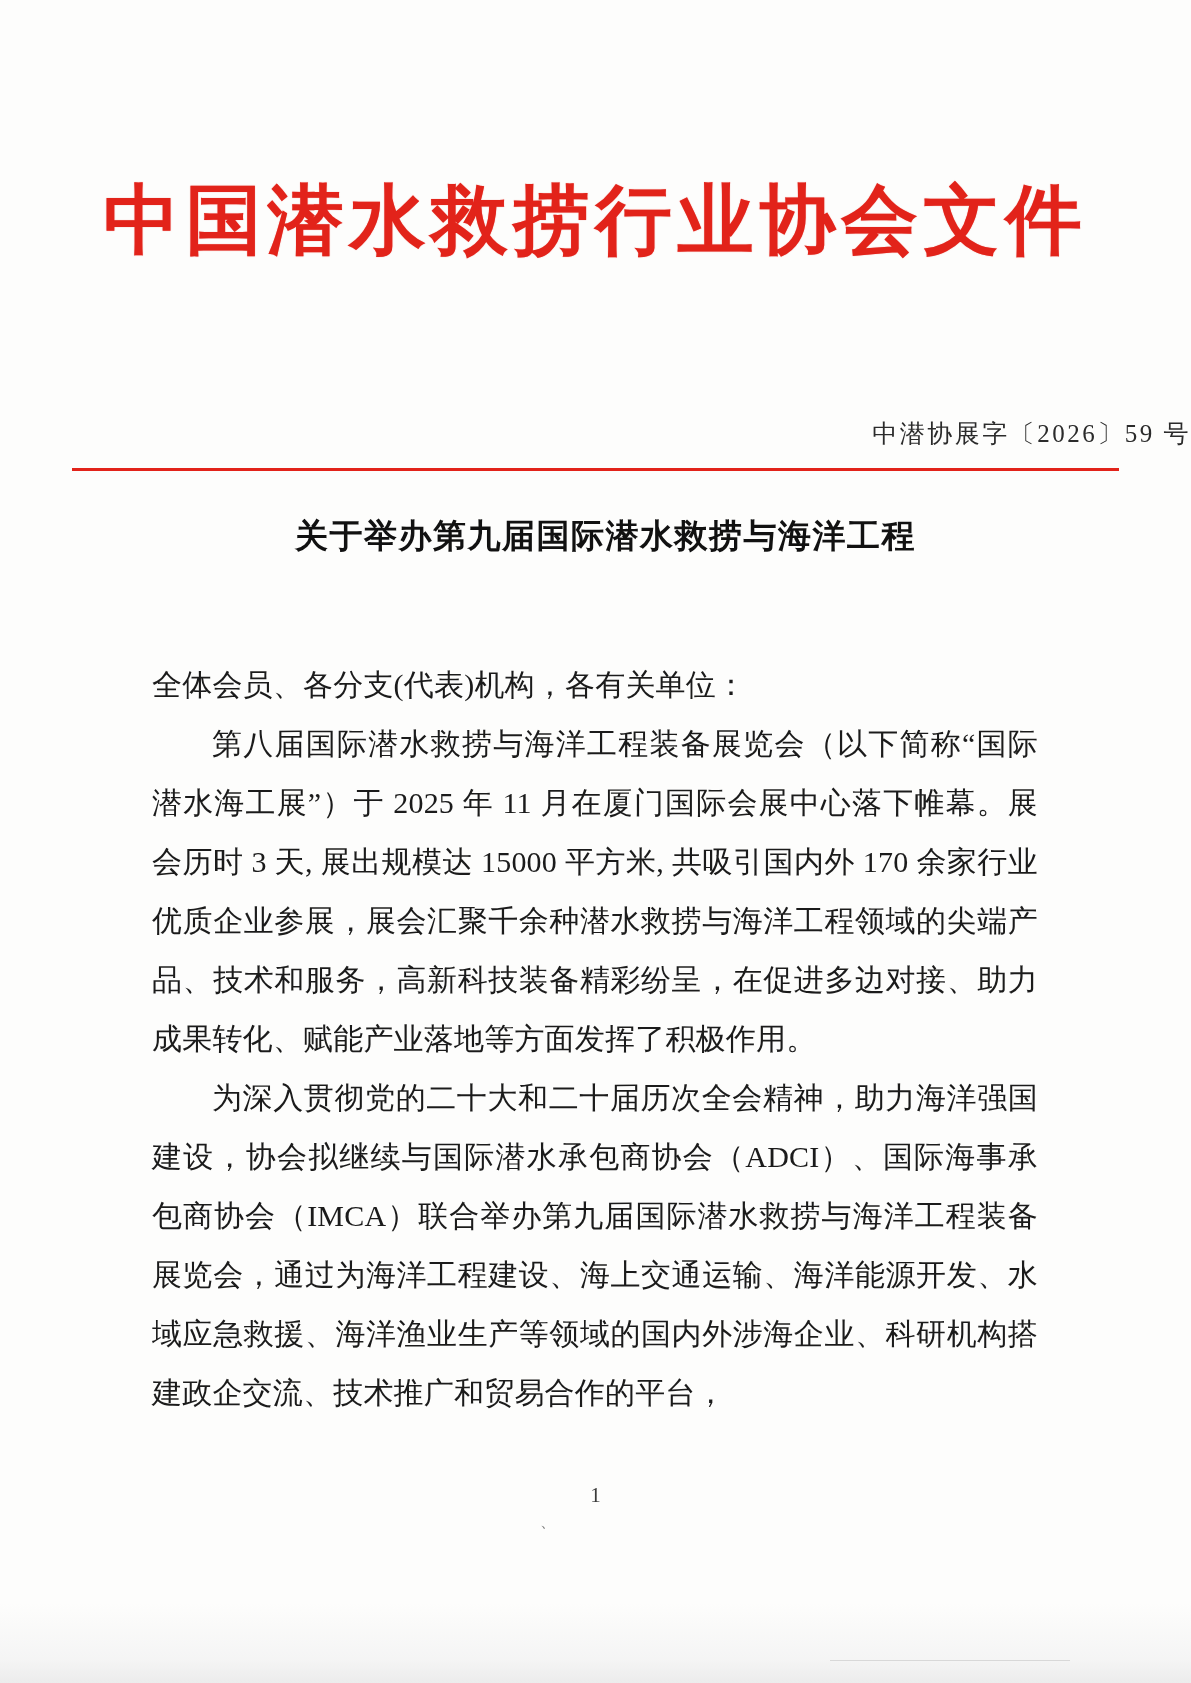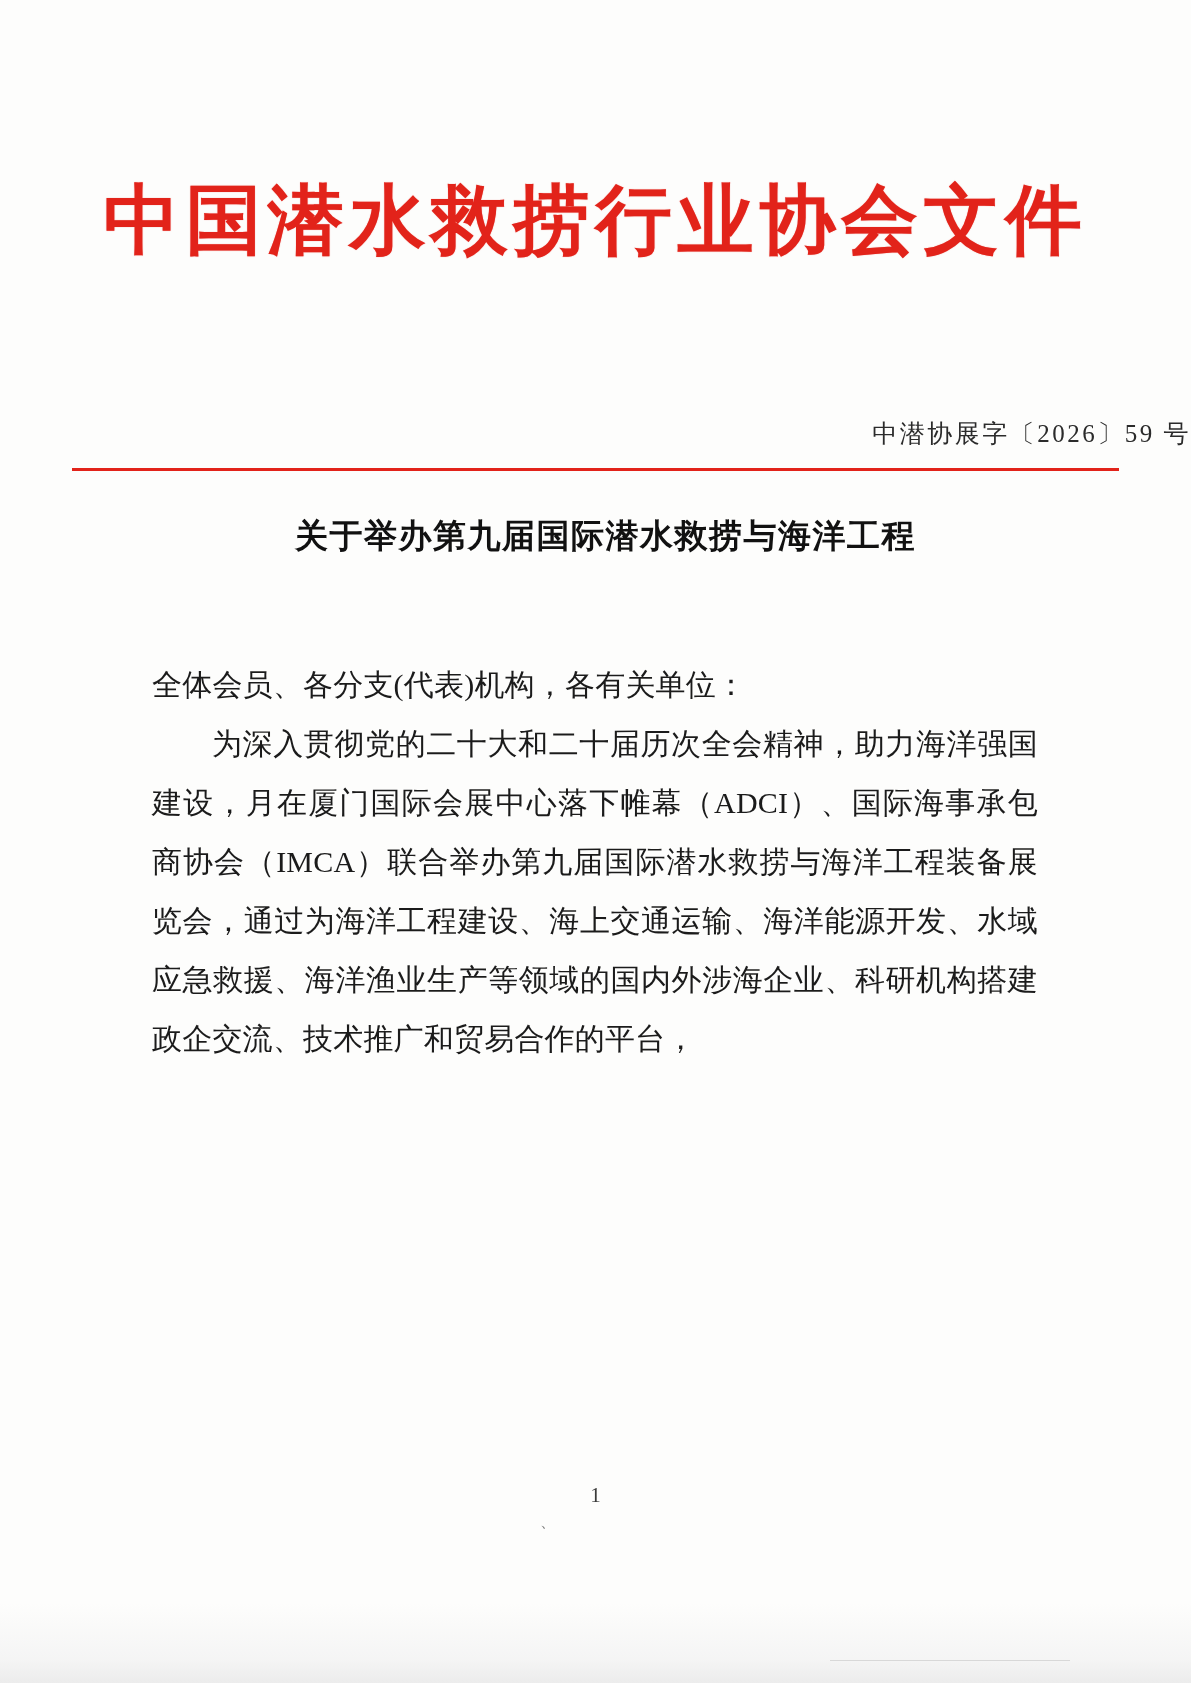--- a/index.html
+++ b/index.html
@@ -158,21 +158,22 @@
   <div class="doc-number">中潜协展字〔2026〕59 号</div>
 
   <div class="red-rule"></div>
 
   <div class="doc-title">
     <div class="tline">关于举办第九届国际潜水救捞与海洋工程</div>
   </div>
 
   <div class="body-block">
     <p class="para salutation">全体会员、各分支(代表)机构，各有关单位：</p>
-    <p class="para indent">为深入贯彻党的二十大和二十届历次全会精神，助力海洋强国建设，月在厦门国际会展中心落下帷幕（ADCI）、国际海事承包商协会（IMCA）联合举办第九届国际潜水救捞与海洋工程装备展览会，通过为海洋工程建设、海上交通运输、海洋能源开发、水域应急救援、海洋渔业生产等领域的国内外涉海企业、科研机构搭建政企交流、技术推广和贸易合作的平台，</p>
+    <p class="para indent">第八届国际潜水救捞与海洋工程装备展览会（以下简称“国际潜水海工展”）于 2025 年 11 月在厦门国际会展中心落下帷幕。展会历时 3 天, 展出规模达 15000 平方米, 共吸引国内外 170 余家行业优质企业参展，展会汇聚千余种潜水救捞与海洋工程领域的尖端产品、技术和服务，高新科技装备精彩纷呈，在促进多边对接、助力成果转化、赋能产业落地等方面发挥了积极作用。</p>
+    <p class="para indent">为深入贯彻党的二十大和二十届历次全会精神，助力海洋强国建设，协会拟继续与国际潜水承包商协会（ADCI）、国际海事承包商协会（IMCA）联合举办第九届国际潜水救捞与海洋工程装备展览会，通过为海洋工程建设、海上交通运输、海洋能源开发、水域应急救援、海洋渔业生产等领域的国内外涉海企业、科研机构搭建政企交流、技术推广和贸易合作的平台，</p>
   </div>
 
   <div class="page-number">1</div>
 
   <div class="footer-smudge">、</div>
 
   <div class="scan-edge"></div>
   <div class="scan-line"></div>
 
 </div>

